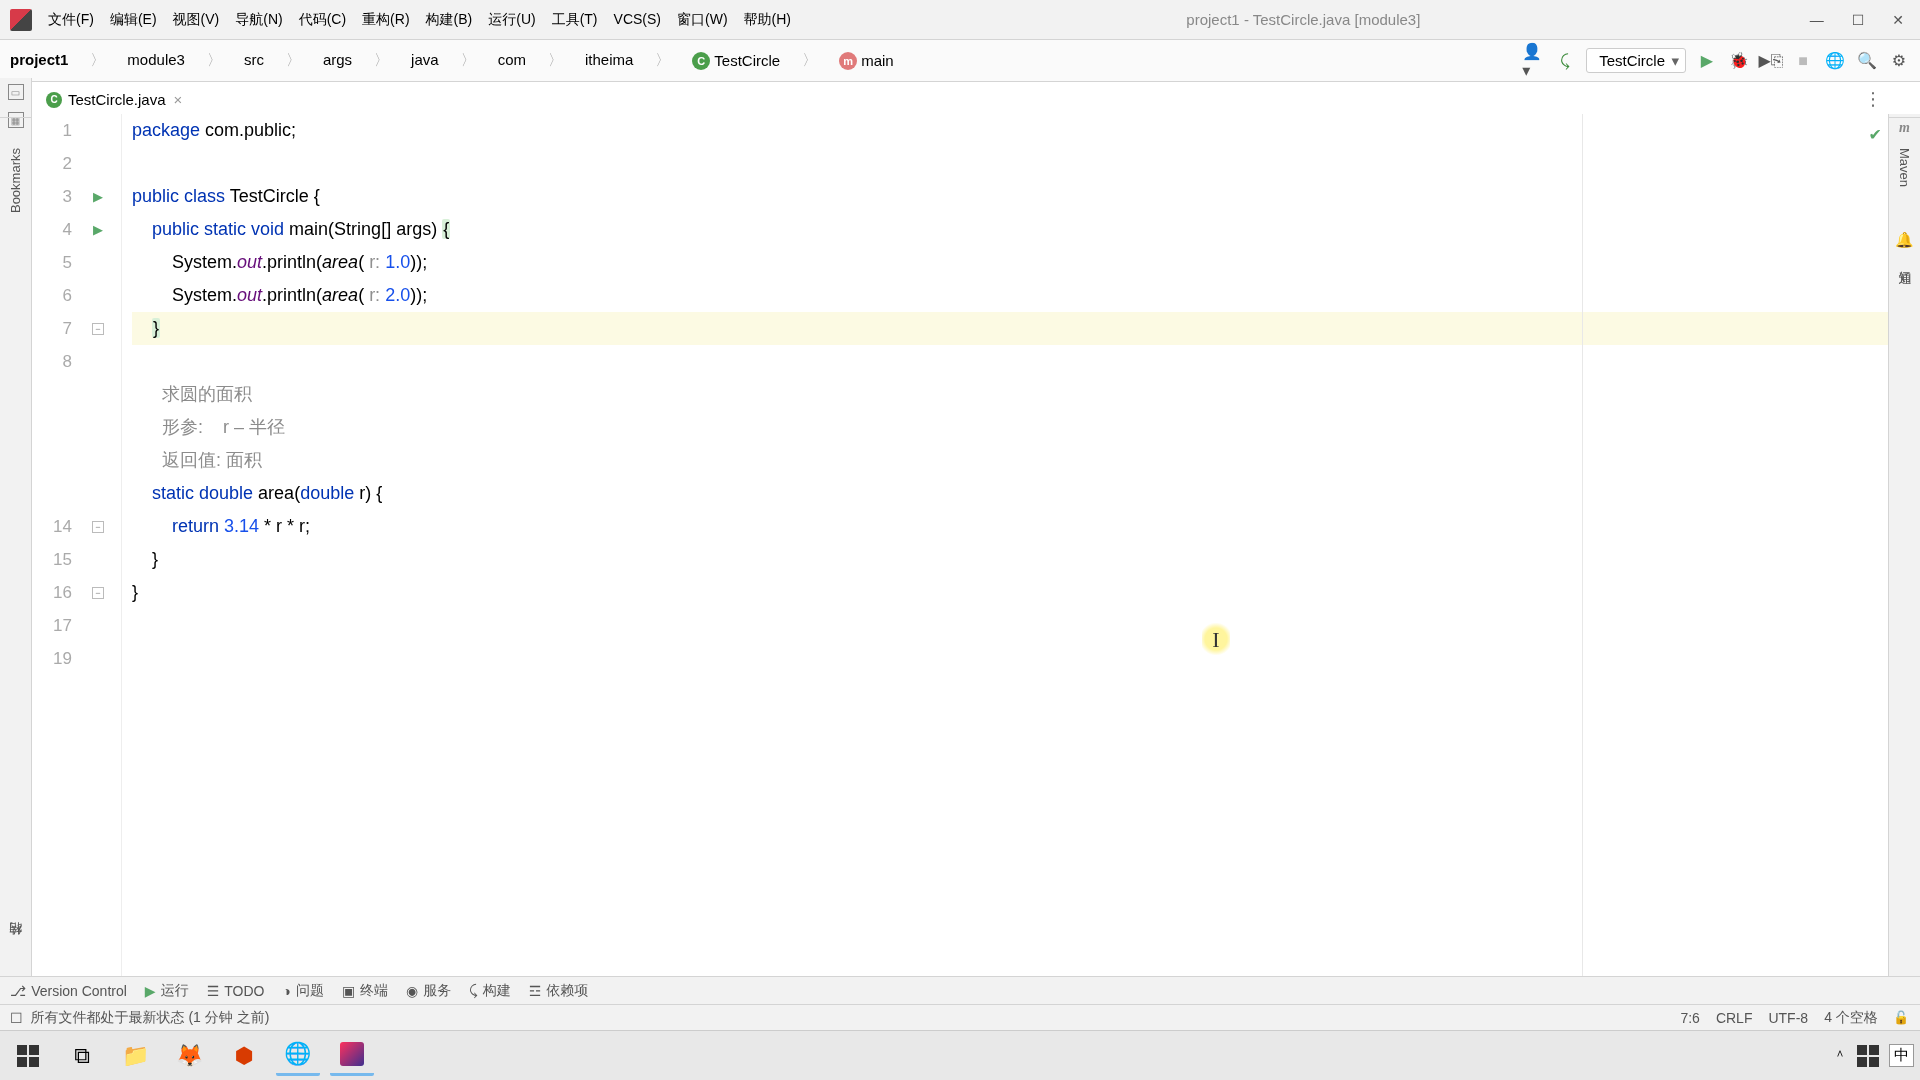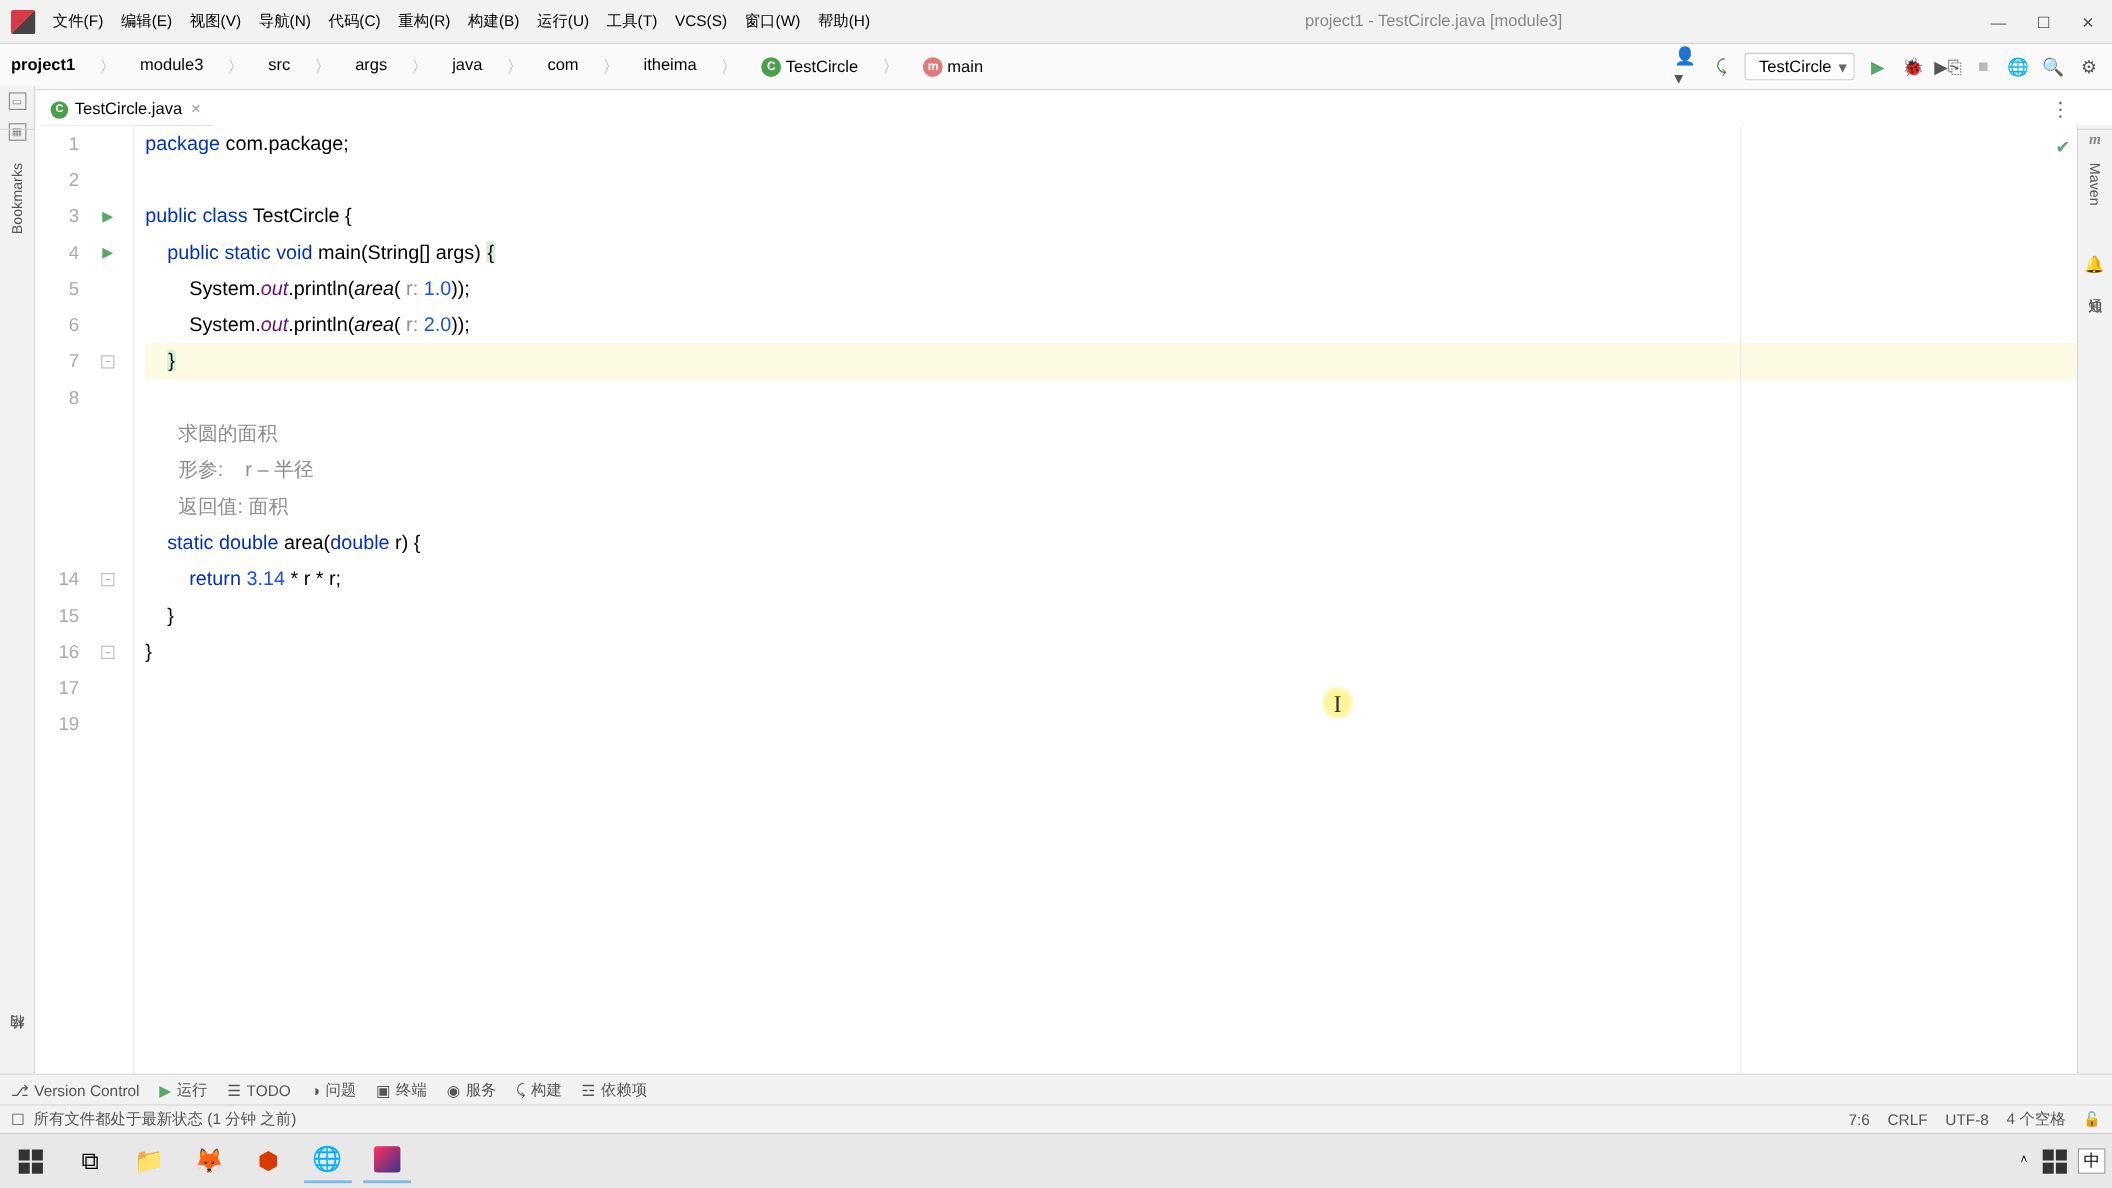--- a/index.html
+++ b/index.html
@@ -269,21 +269,21 @@
         <span class="gicon"></span>
       </div>
     <div class="gline">
         <span class="lnum">19</span>
         <span class="gicon"></span>
       </div>
   </div>
   <div class="code">
     <div class="right-margin"></div>
     <span class="check">✔</span>
-    <div class="cline"><span class="kw">package</span><span> com.package;</span></div>
+    <div class="cline"><span class="kw">package</span><span> com.public;</span></div>
     <div class="cline"></div>
     <div class="cline"><span class="kw">public </span><span class="kw">class </span><span>TestCircle {</span></div>
     <div class="cline">    <span class="kw">public </span><span class="kw">static </span><span class="kw">void </span><span>main</span><span>(String[] args) </span><span class="match">{</span></div>
     <div class="cline">        <span>System.</span><span class="str-i">out</span><span>.println(</span><span class="mref">area</span><span>( </span><span class="paramhint">r:</span><span class="num"> 1.0</span><span>));</span></div>
     <div class="cline">        <span>System.</span><span class="str-i">out</span><span>.println(</span><span class="mref">area</span><span>( </span><span class="paramhint">r:</span><span class="num"> 2.0</span><span>));</span></div>
     <div class="cline hl">    <span class="match">}</span></div>
     <div class="cline"></div>
     <div class="cline">      <span class="doccomment">求圆的面积</span></div>
     <div class="cline">      <span class="doccomment">形参:    r – 半径</span></div>
     <div class="cline">      <span class="doccomment">返回值: 面积</span></div>

